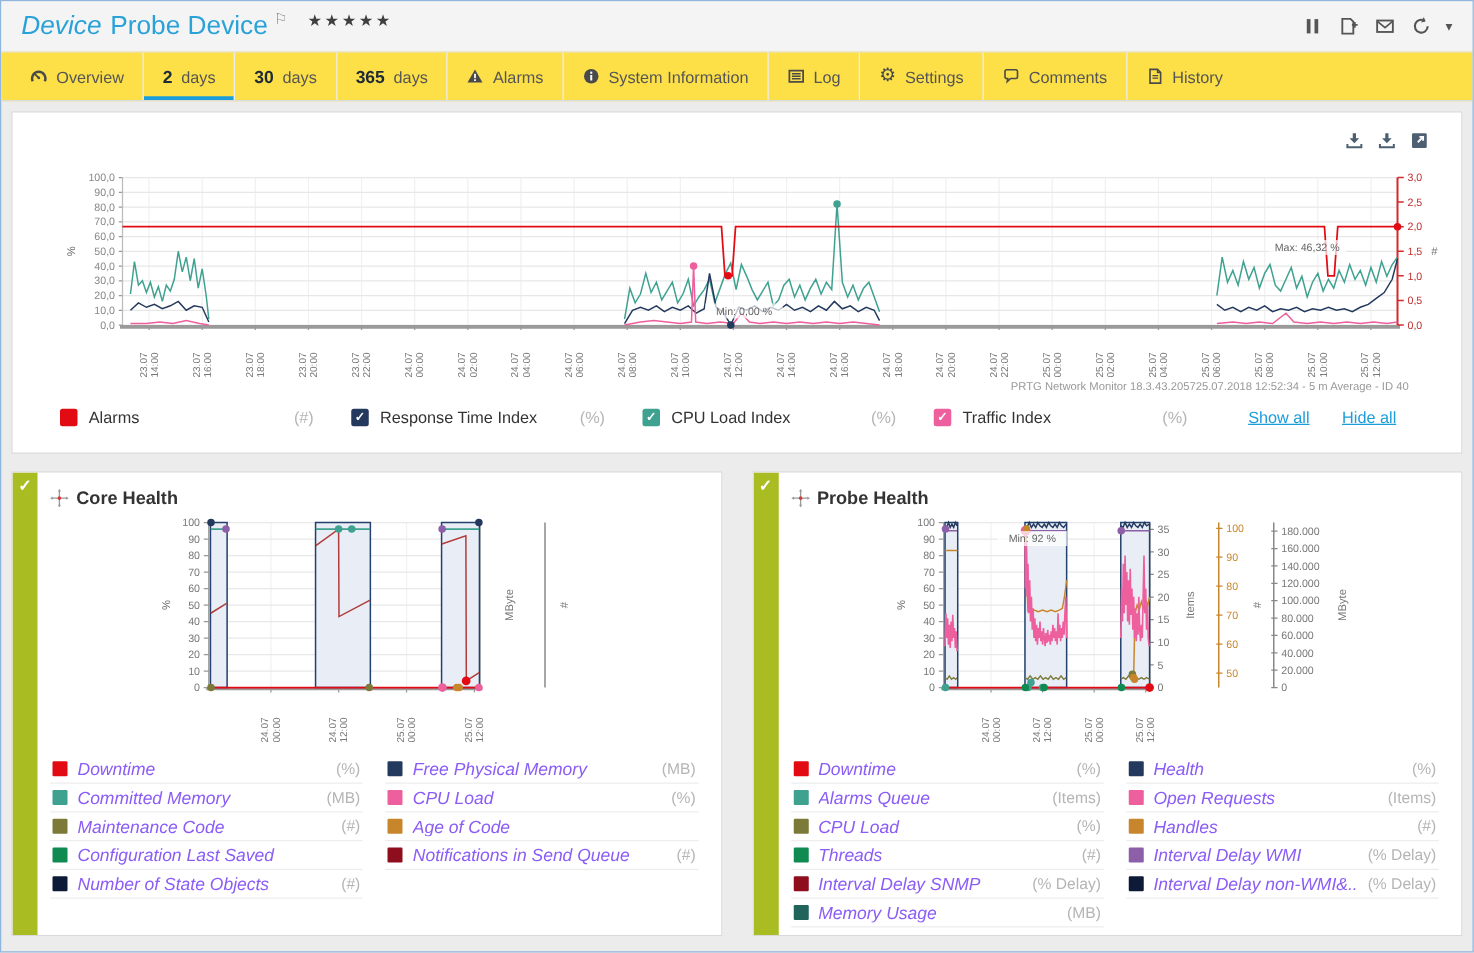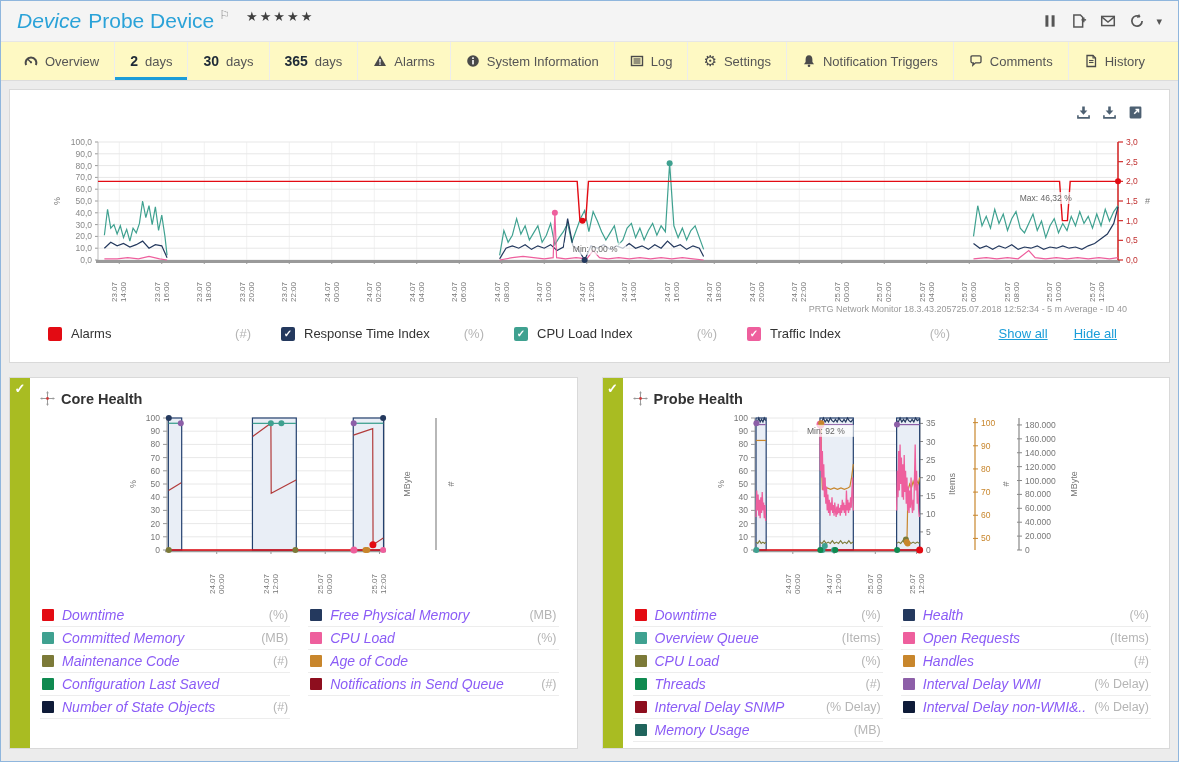--- a/index.html
+++ b/index.html
@@ -19,21 +19,21 @@
   .title { font-size: 21px; color: #2aa2d8; display: flex; align-items: center; }
   .title .prefix { font-style: italic; margin-right: 7px; }
   .flag { color: #8f8f8f; font-size: 12px; margin: -12px 0 0 5px; cursor: pointer; }
   .stars { color: #3f3f3f; font-size: 13px; letter-spacing: 2px; margin: -10px 0 0 16px; cursor: pointer; }
   .hdr .sp { flex: 1; }
   .win-icons { display: flex; align-items: center; gap: 13px; }
   .win-icons .wi { width: 16px; height: 16px; display: inline-flex; cursor: pointer; }
   .caret { color: #555; font-size: 11px; cursor: pointer; margin-left: -2px; }
   
   .tabs {
-    height: 40px; background: #fef9c3; border-top: 1px solid #e6e6e6;
+    height: 40px; background: #fde047; border-top: 1px solid #e6e6e6;
     border-bottom: 1px solid #dcdcdc; display: flex; align-items: stretch; padding: 0 8px;
   }
   .tab { display: flex; align-items: center; gap: 7px; padding: 0 15px; font-size: 13px;
          color: #555; cursor: pointer; position: relative; white-space: nowrap; }
   .tab + .tab { border-left: 1px solid #ededed; }
   .tab .num { font-weight: bold; color: #1e2a36; font-size: 14px; }
   .tab.active { box-shadow: inset 0 -3px 0 #1b9dd9; }
   .tab .ticon { width: 14px; height: 14px; display: inline-flex; }
   .tab .uni { font-size: 15px; color: #4a4a4a; line-height: 14px; }
   
@@ -162,29 +162,20 @@
           <line x1="3.5" y1="5" x2="10.5" y2="5" stroke="#4a4a4a" stroke-width="1.2"></line>
           <line x1="3.5" y1="7" x2="10.5" y2="7" stroke="#4a4a4a" stroke-width="1.2"></line>
           <line x1="3.5" y1="9" x2="10.5" y2="9" stroke="#4a4a4a" stroke-width="1.2"></line>
         </svg>
       </span>
       <span>Log</span>
     </div>
     <div class="tab">
       <span class="uni">⚙</span>
       <span>Settings</span>
-    </div>
-    <div class="tab">
-      <span class="ticon">
-        <svg viewBox="0 0 14 14">
-          <path d="M7 1.2 C4.6 1.2 3.6 3.2 3.6 5.4 L3.6 8 L2 10.2 L12 10.2 L10.4 8 L10.4 5.4 C10.4 3.2 9.4 1.2 7 1.2 Z" fill="#4a4a4a"></path>
-          <circle cx="7" cy="11.8" r="1.3" fill="#4a4a4a"></circle>
-        </svg>
-      </span>
-      <span>Notification Triggers</span>
     </div>
     <div class="tab">
       <span class="ticon">
         <svg viewBox="0 0 14 14">
           <path d="M2 3 C2 2.2 2.7 1.8 3.4 1.8 L10.6 1.8 C11.3 1.8 12 2.2 12 3 L12 7.6 C12 8.4 11.3 8.8 10.6 8.8 L6.5 8.8 L3.8 11.2 L4.2 8.8 L3.4 8.8 C2.7 8.8 2 8.4 2 7.6 Z" fill="none" stroke="#4a4a4a" stroke-width="1.3"></path>
         </svg>
       </span>
       <span>Comments</span>
     </div>
     <div class="tab">
@@ -712,21 +703,21 @@
             <span class="pleg-name">Downtime</span>
             <span class="pleg-unit">(%)</span>
           </div>
           <div class="pleg-item">
             <span class="pswatch" style="background: rgb(36, 57, 94);"></span>
             <span class="pleg-name">Health</span>
             <span class="pleg-unit">(%)</span>
           </div>
           <div class="pleg-item">
             <span class="pswatch" style="background: rgb(63, 161, 144);"></span>
-            <span class="pleg-name">Overview Queue</span>
+            <span class="pleg-name">Alarms Queue</span>
             <span class="pleg-unit">(Items)</span>
           </div>
           <div class="pleg-item">
             <span class="pswatch" style="background: rgb(238, 95, 157);"></span>
             <span class="pleg-name">Open Requests</span>
             <span class="pleg-unit">(Items)</span>
           </div>
           <div class="pleg-item">
             <span class="pswatch" style="background: rgb(124, 122, 56);"></span>
             <span class="pleg-name">CPU Load</span>

